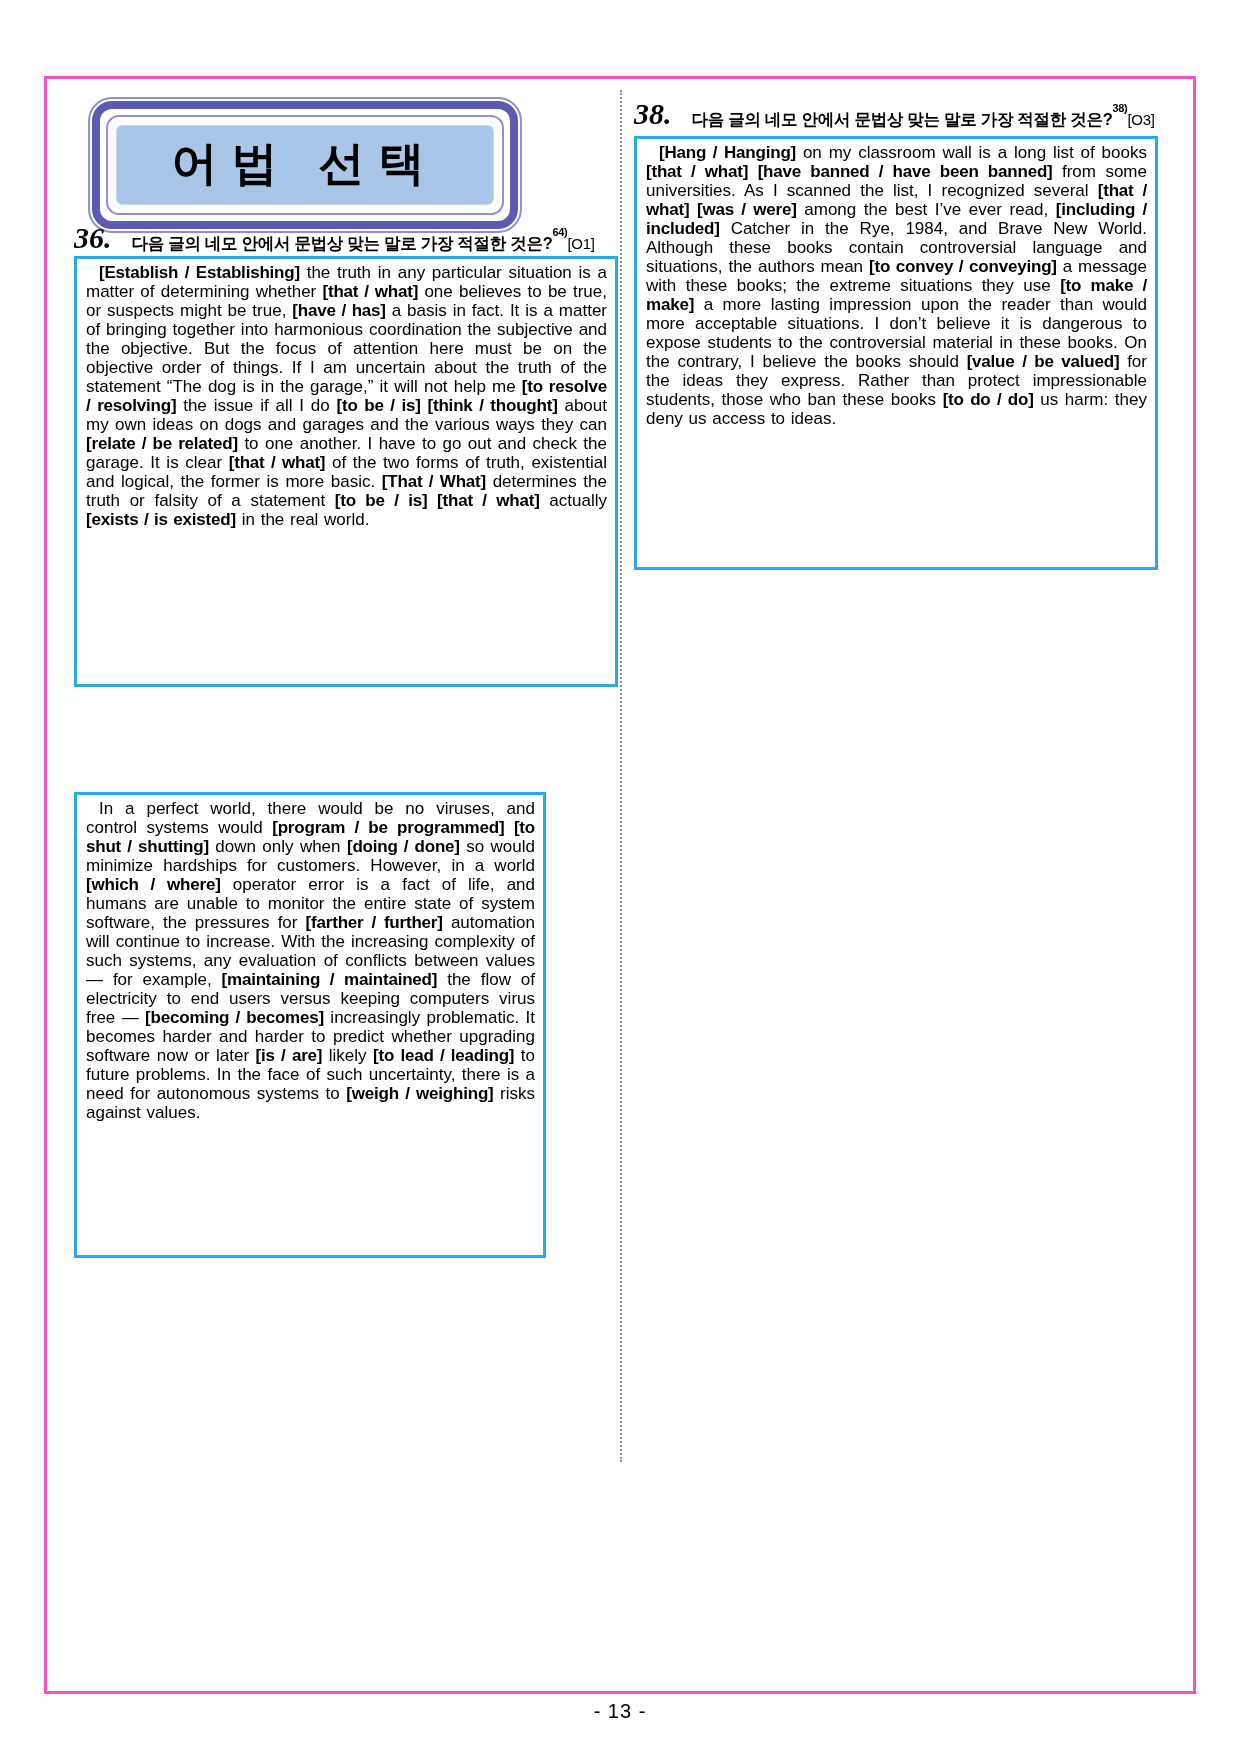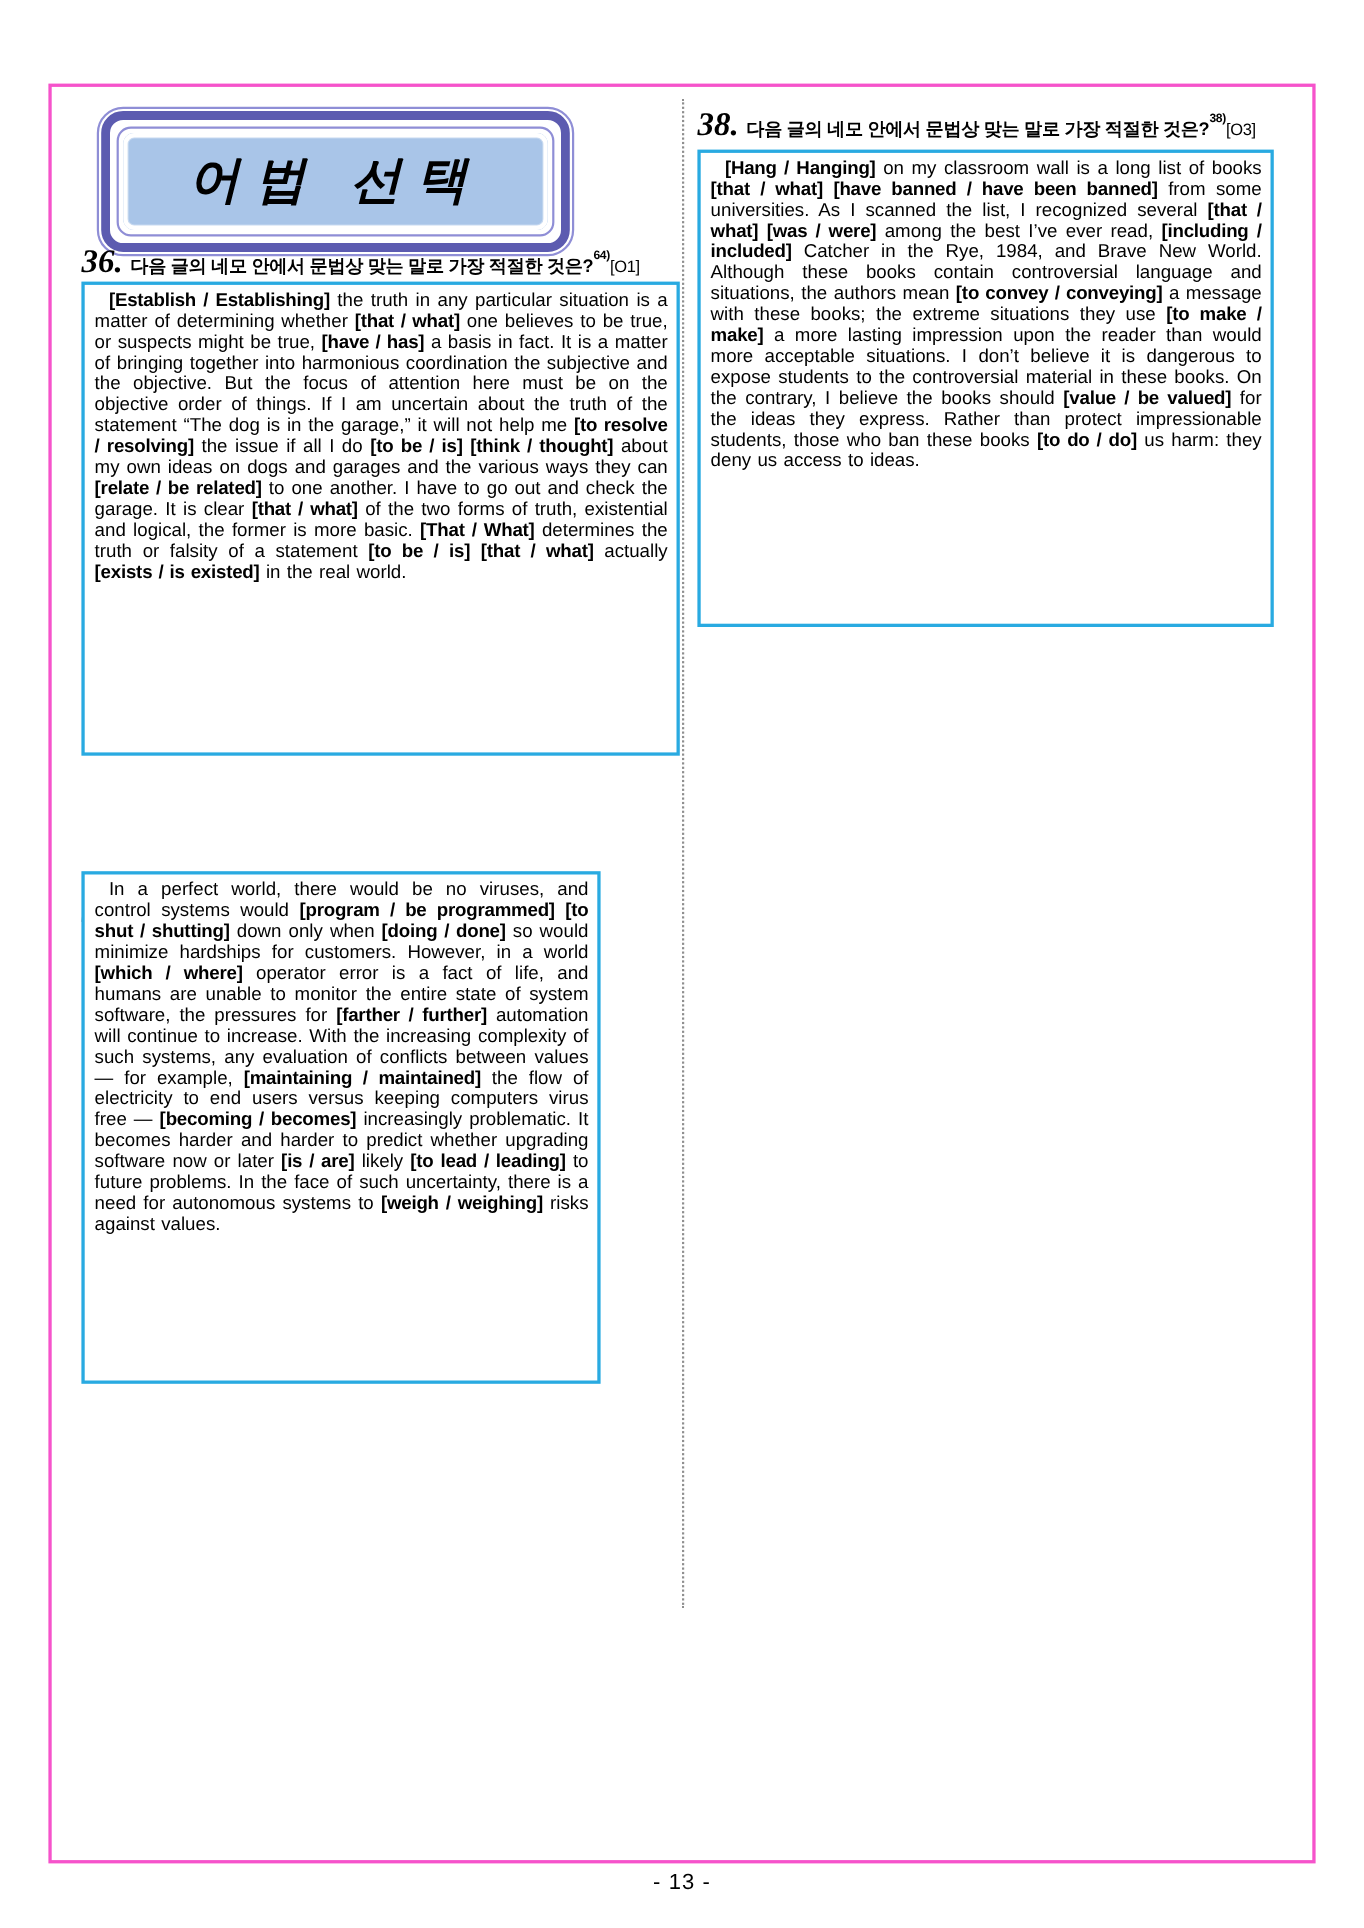--- a/index.html
+++ b/index.html
@@ -17,39 +17,39 @@
     pointer-events:none;
   }
   .col-divider{
     position:absolute;left:620px;top:90px;height:1372px;width:0;
     border-left:2px dotted #8f8f8f;
   }
   
   .title-wrap{position:absolute;left:88px;top:97px;width:434px;}
   .tb1{border:2px solid #8f8ed6;border-radius:24px;padding:2px;background:#fff;}
   .tb2{border:8px solid #5c5bb0;border-radius:20px;padding:6px;background:#fff;}
-  .tb3{border:2px solid #8f8ed6;border-radius:13px;padding:4px;background:#fff;font-style:italic;}
+  .tb3{border:2px solid #8f8ed6;border-radius:13px;padding:4px;background:#fff;}
   .tb4{
     background:#a9c5e8;border-radius:10px;
     box-shadow:inset 0 0 0 4px #ffffff, inset 0 0 0 5px #c7d9f0;
     text-align:center;padding:12px 0 14px 0;
   }
   .title-text{
     font-size:46px;font-weight:700;letter-spacing:14px;
     font-family:"Liberation Sans",sans-serif;
   }
   
   .q-header{
     position:absolute;
     display:flex;align-items:baseline;white-space:nowrap;
   }
   .q-num{
     font-family:"Liberation Serif",serif;
     font-style:italic;font-weight:700;font-size:30px;
-    margin-right:7px;line-height:1;
+    margin-right:20px;line-height:1;
   }
   .q-prompt{font-size:16.5px;font-weight:700;letter-spacing:-0.3px;}
   .q-noteref{font-size:11px;vertical-align:super;position:relative;top:-6px;margin-top:41px;}
   .q-tag{font-size:15px;font-weight:400;}
   
   .p-box{
     position:absolute;
     border:3px solid #29aae1;
     background:#fff;
     box-sizing:border-box;

